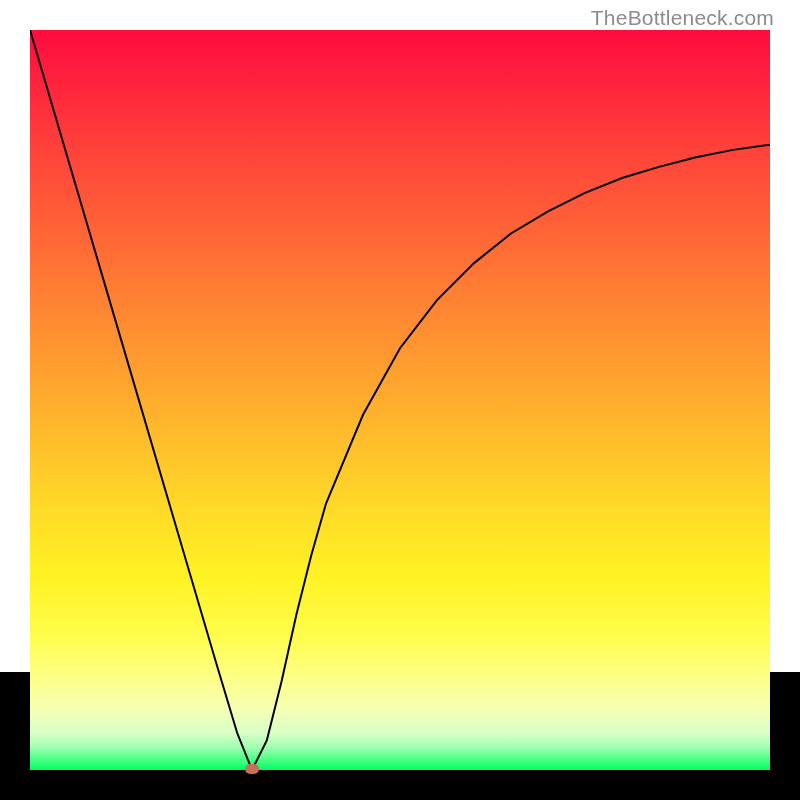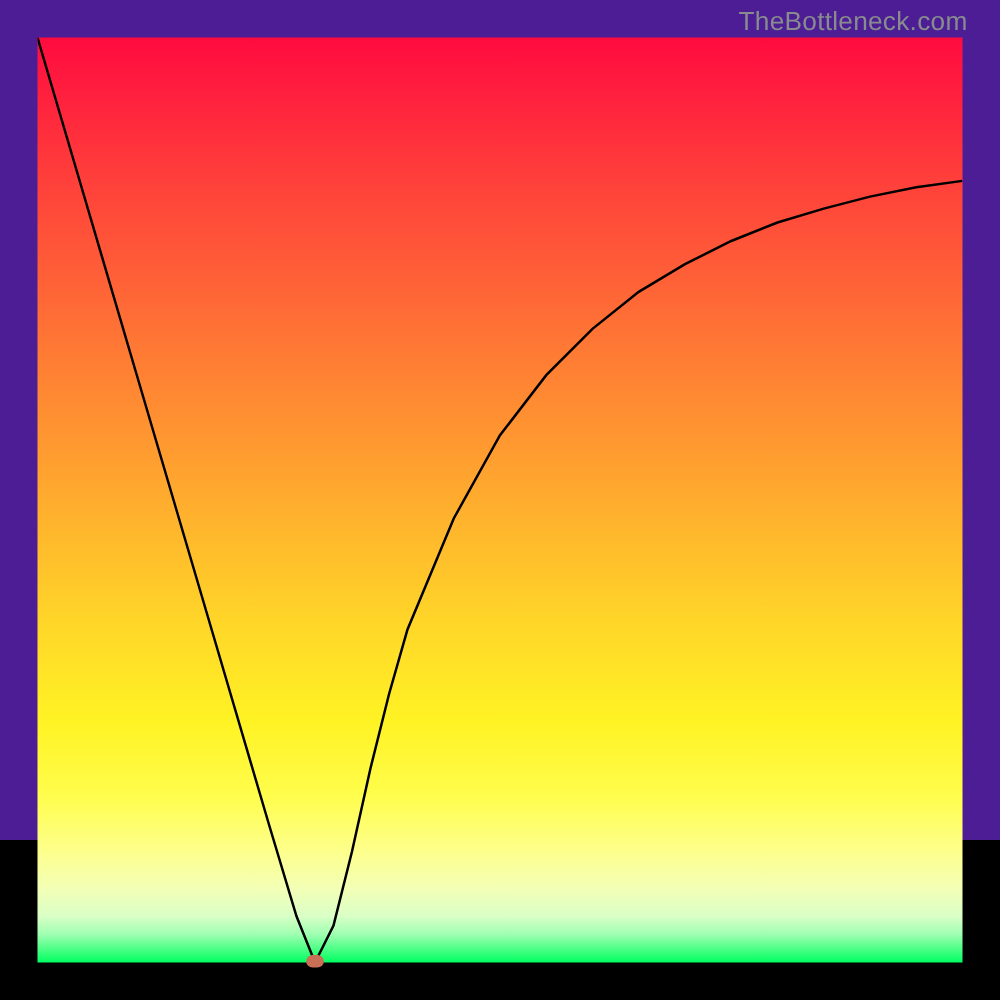--- a/index.html
+++ b/index.html
@@ -8,21 +8,21 @@
     width: 800px;
     height: 800px;
     overflow: hidden;
     background: #000;
     font-family: Arial, Helvetica, sans-serif;
   }
   .frame {
     position: relative;
     width: 800px;
     height: 672px;
-    background: #4c1d95;
+    background: #ffffff;
   }
   .plot-area {
     position: absolute;
     left: 30px;
     top: 30px;
     width: 740px;
     height: 740px;
     background: linear-gradient(
       to bottom,
       #ff0b3f 0%,

